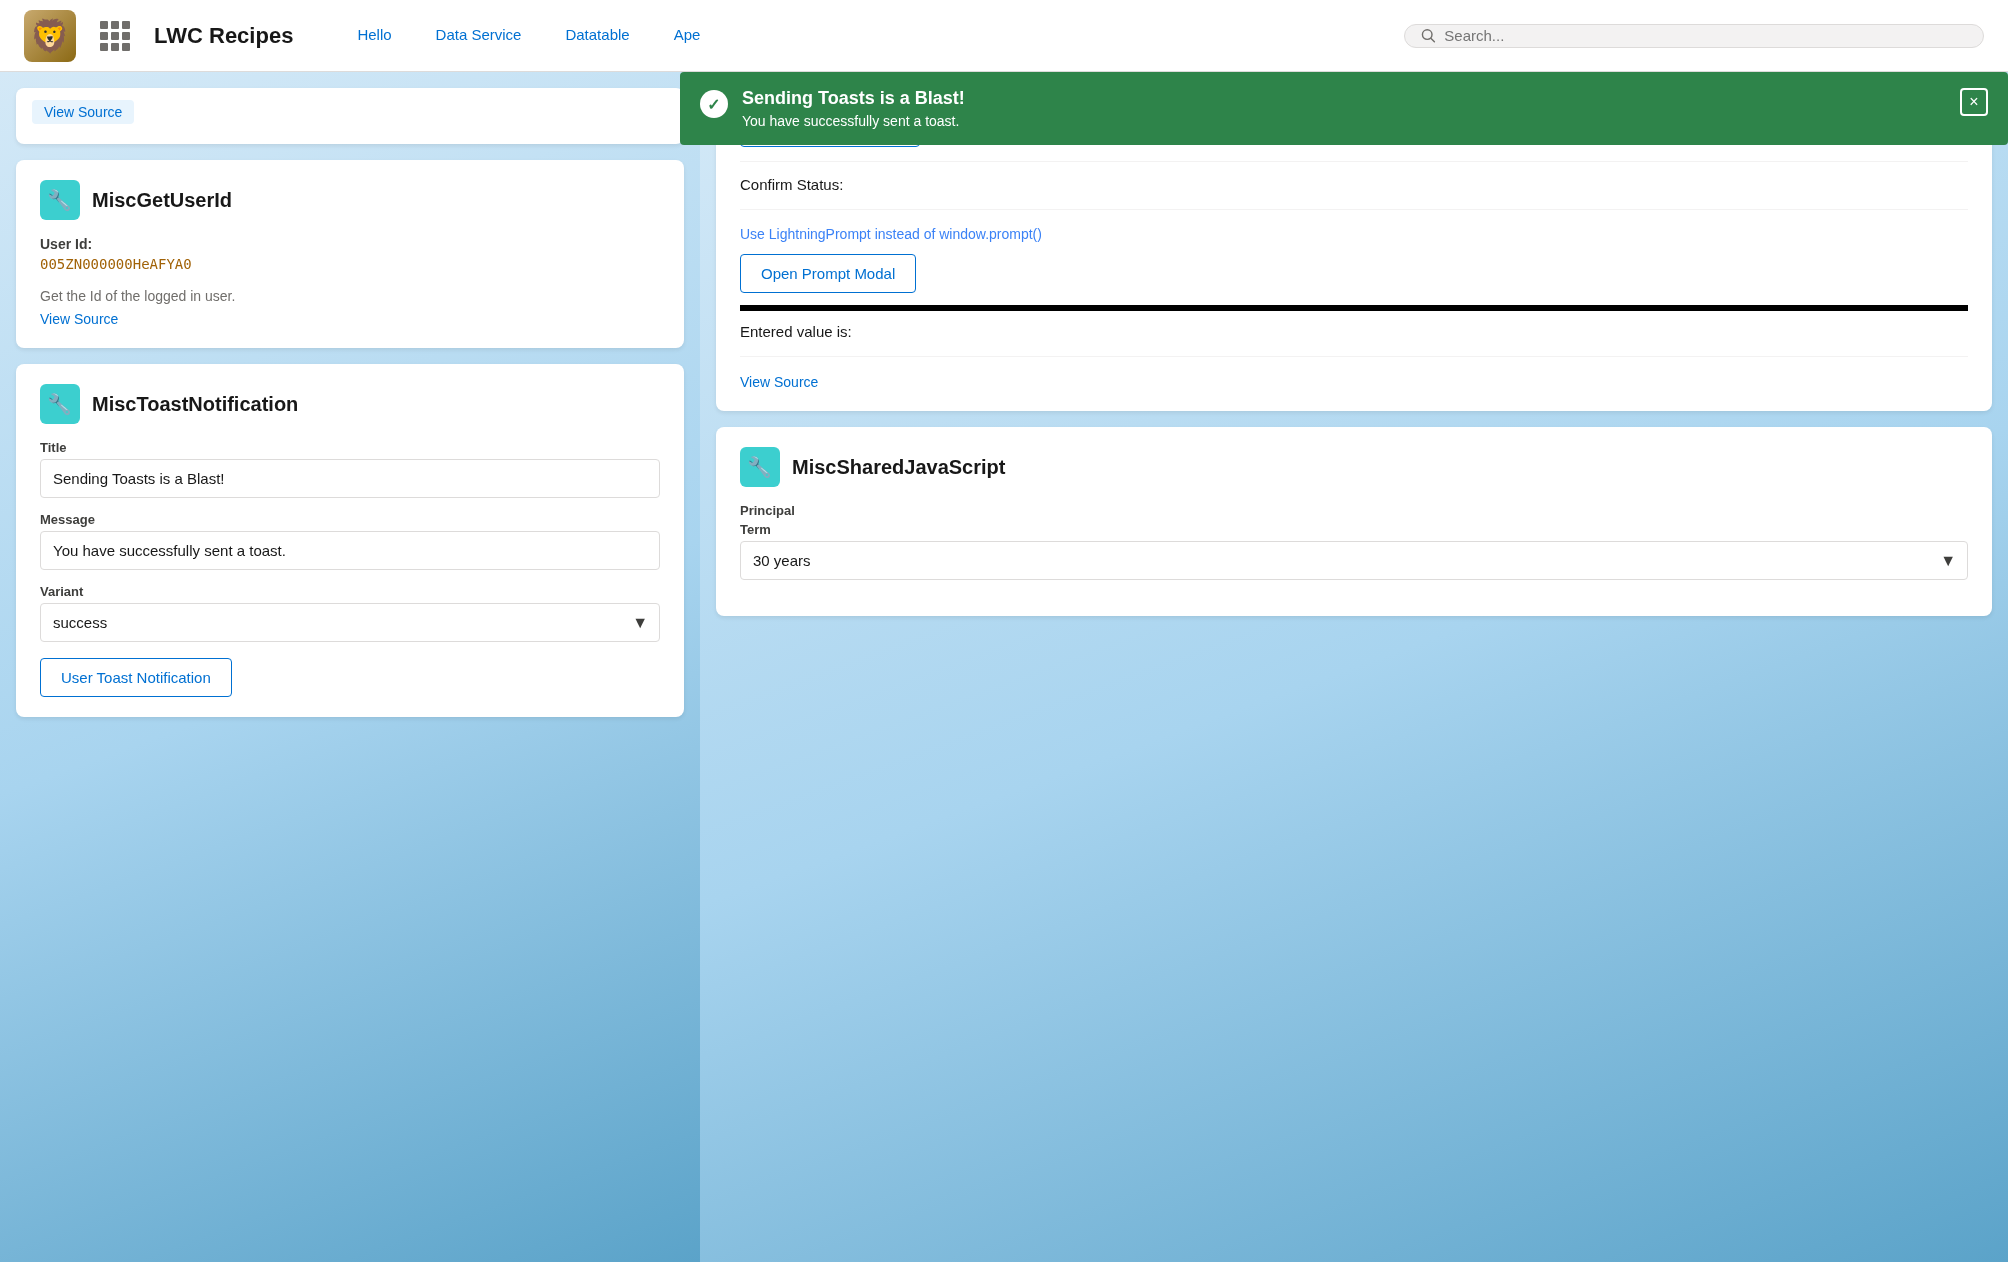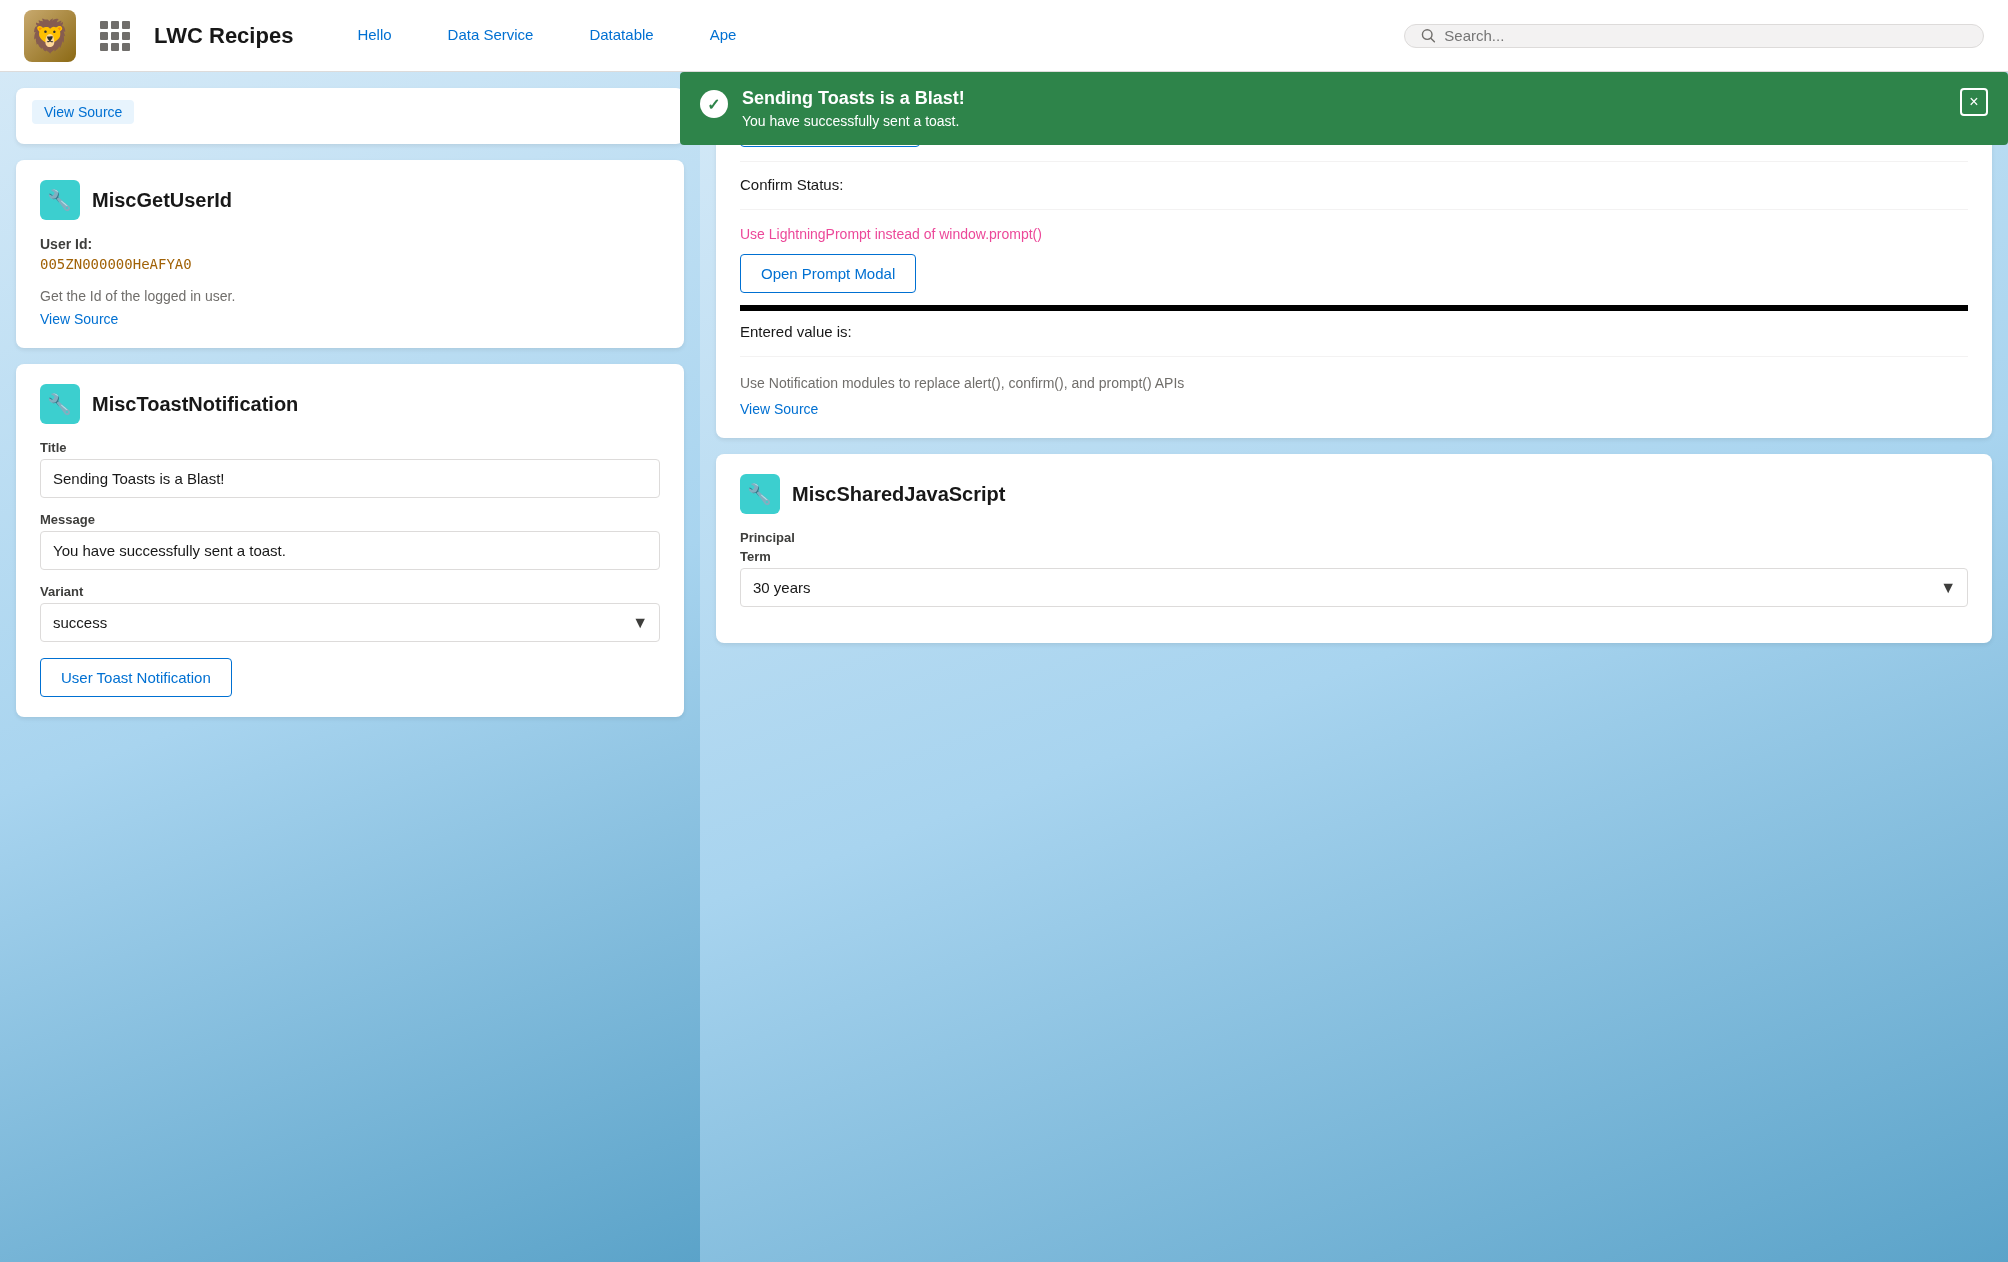--- a/index.html
+++ b/index.html
@@ -67,21 +67,21 @@
       background: transparent;
       border: none;
       outline: none;
       font-size: 15px;
       color: #3e3e3c;
       width: 100%;
     }
     .nav-tabs {
       display: flex;
       align-items: center;
-      gap: 24px;
+      gap: 12px;
       margin-left: 24px;
     }
     .nav-tab {
       padding: 0 16px;
       height: 72px;
       display: flex;
       align-items: center;
       font-size: 15px;
       color: #0070d2;
       cursor: pointer;
@@ -279,21 +279,21 @@
       border-top: 1px solid #f3f2f2;
     }
 
     .section-divider {
       border-top: 1px solid #f3f2f2;
       margin: 16px 0;
     }
 
     .prompt-section-text {
       font-size: 14px;
-      color: #ec4899;
+      color: #3b82f6;
       margin-bottom: 12px;
     }
     .entered-value-row {
       font-size: 15px;
       color: #181818;
       margin-top: 12px;
       padding-top: 12px;
       border-top: 6px solid #000000;
     }
 
@@ -411,21 +411,20 @@
       <div class="section-divider"></div>
 
       
       <div class="prompt-section-text">Use LightningPrompt instead of window.prompt()</div>
       <button class="btn-outline">Open Prompt Modal</button>
       <div class="entered-value-row">Entered value is:</div>
 
       <div class="section-divider"></div>
 
       
-      <div class="notification-desc">Use Notification modules to replace alert(), confirm(), and prompt() APIs</div>
       <span class="view-source-link">View Source</span>
     </div>
 
     <div class="misc-shared-card">
       <div class="card-header">
         <div class="card-icon">🔧</div>
         <span class="card-title">MiscSharedJavaScript</span>
       </div>
 
       <label class="form-label">Principal</label>

